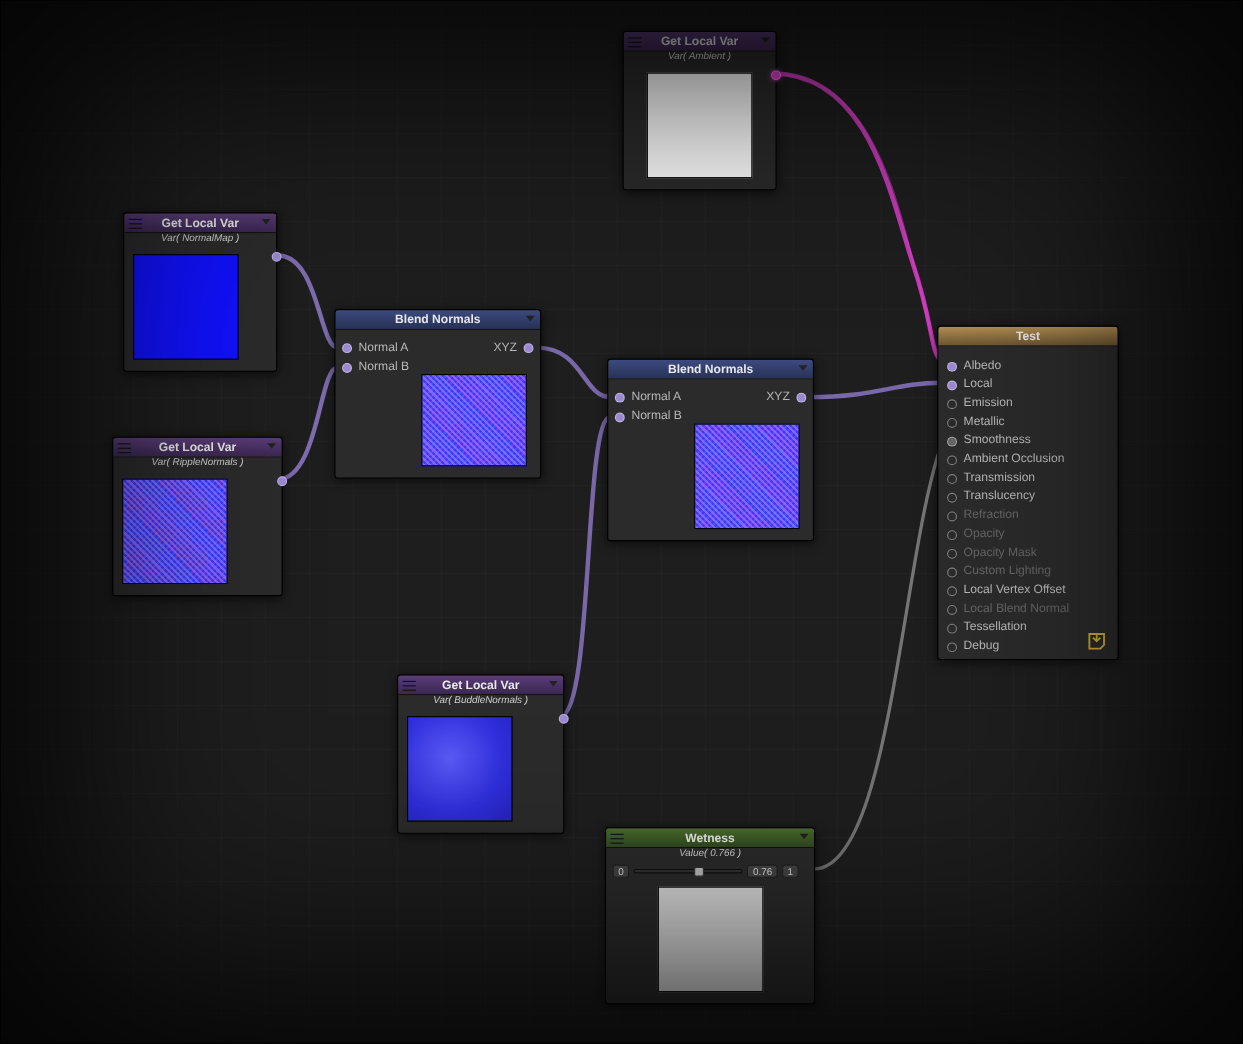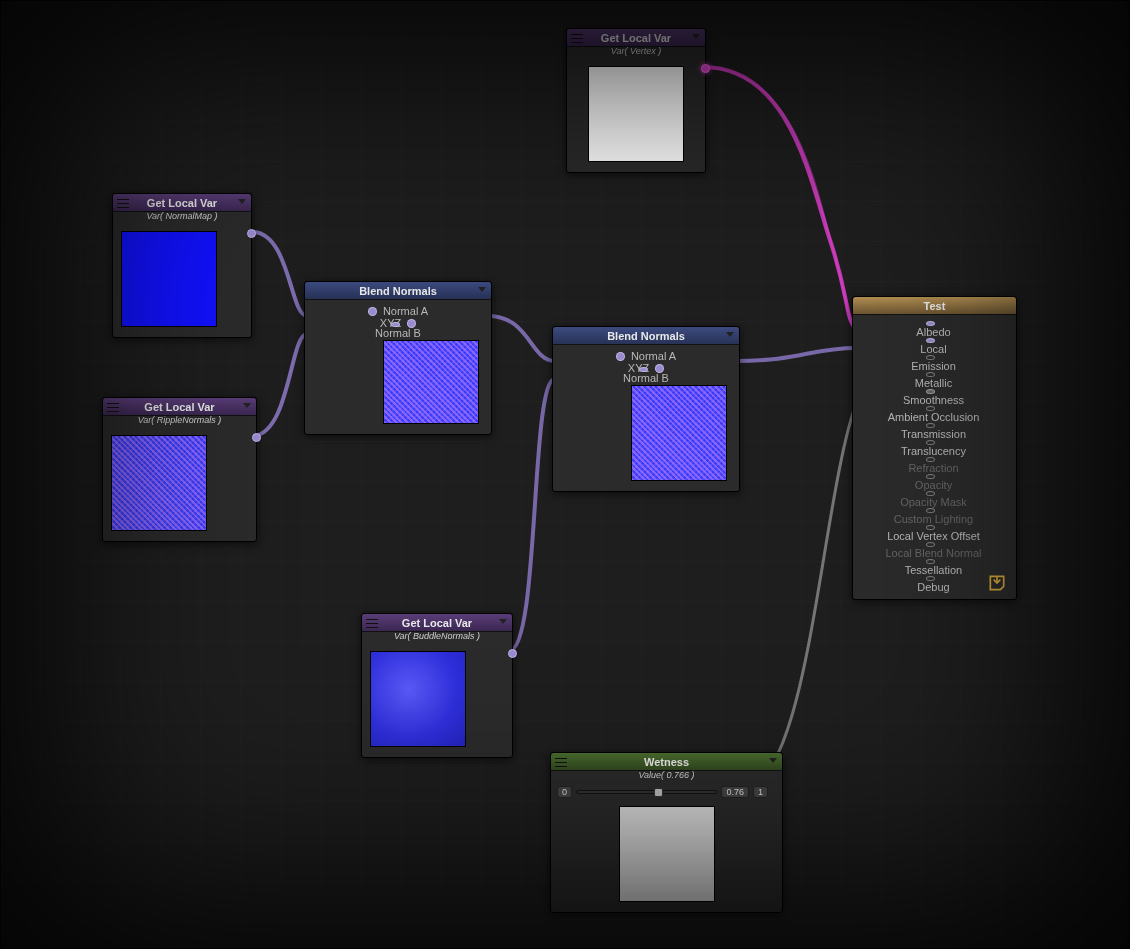--- a/index.html
+++ b/index.html
@@ -64,21 +64,21 @@
                repeating-linear-gradient(45deg, rgba(180,120,255,.6) 0 2px, transparent 2px 4px),
                repeating-linear-gradient(-45deg, rgba(90,90,255,.6) 0 2px, transparent 2px 4px); }
   .pv-soft   { background: radial-gradient(circle at 40% 40%, #5a5af8 0%, #2f2fdc 60%, #2424c0 100%); }
   .pv-grey   { background:#dcdcdc; }
 
   .port { width:9px; height:9px; border-radius:50%; background:#333; border:1px solid #777; position:absolute; }
   .port.out { right:-5px; }
   .port.magenta { background:#e040d0; border-color:#ff70e8; box-shadow:0 0 5px #e040d0; }
   .port.lav  { background:#9a8ad0; border-color:#bfb0ea; }
 
-  .row { display:flex; align-items:center; height:17px; position:relative; font-size:11px; color:#b8b8b8;flex-direction:column; }
+  .row { display:flex; align-items:flex-end; height:17px; position:relative; font-size:11px; color:#b8b8b8; }
   .row .dot { width:9px; height:9px; border-radius:50%; margin-right:6px; border:1px solid rgba(255,255,255,0.4); }
   .row .dot.r { margin-right:0; margin-left:6px; }
   .dot-fill   { background:#9a8ad0; }
   .dot-grey   { background:#666; }
   .dot-ring   { background:transparent; border:2px solid #8d6df0; width:8px; height:8px; }
   .dot-ring-m { background:transparent; border:2px solid #e040d0; width:8px; height:8px; }
   .dot-off    { background:transparent; border:1px solid #555; }
   .dim { color:#666; }
 
   .master-list { padding:6px 10px 6px 8px; }
@@ -116,21 +116,21 @@
 <div class="node" style="left:566px; top:28px; width:140px;">
   <div class="node-header hdr-purple">
     <span class="drag-icon">
         <span></span>
         <span></span>
         <span></span>
       </span>
     <span class="node-title">Get Local Var</span>
     <span class="chevron"></span>
   </div>
-  <div class="node-sub">Var( Vertex )</div>
+  <div class="node-sub">Var( Ambient )</div>
   <div class="node-body">
     <div class="port out magenta" style="top:4px;"></div>
     <div class="preview pv-white" style="width:96px; height:96px;"></div>
   </div>
 </div>
 
 <div class="node" style="left:112px; top:193px; width:140px;">
   <div class="node-header hdr-purple">
     <span class="drag-icon">
         <span></span>
@@ -222,21 +222,21 @@
     <span class="node-title">Get Local Var</span>
     <span class="chevron"></span>
   </div>
   <div class="node-sub">Var( BuddleNormals )</div>
   <div class="node-body">
     <div class="port out lav" style="top:4px;"></div>
     <div class="preview pv-soft" style="width:96px; height:96px; margin-left:2px;"></div>
   </div>
 </div>
 
-<div class="node" style="left:550px; top:752px; width:233px;">
+<div class="node" style="left:550px; top:752px; width:191px;">
   <div class="node-header hdr-green">
     <span class="drag-icon">
         <span></span>
         <span></span>
         <span></span>
       </span>
     <span class="node-title">Wetness</span>
     <span class="chevron"></span>
   </div>
   <div class="node-sub">Value( 0.766 )</div>

